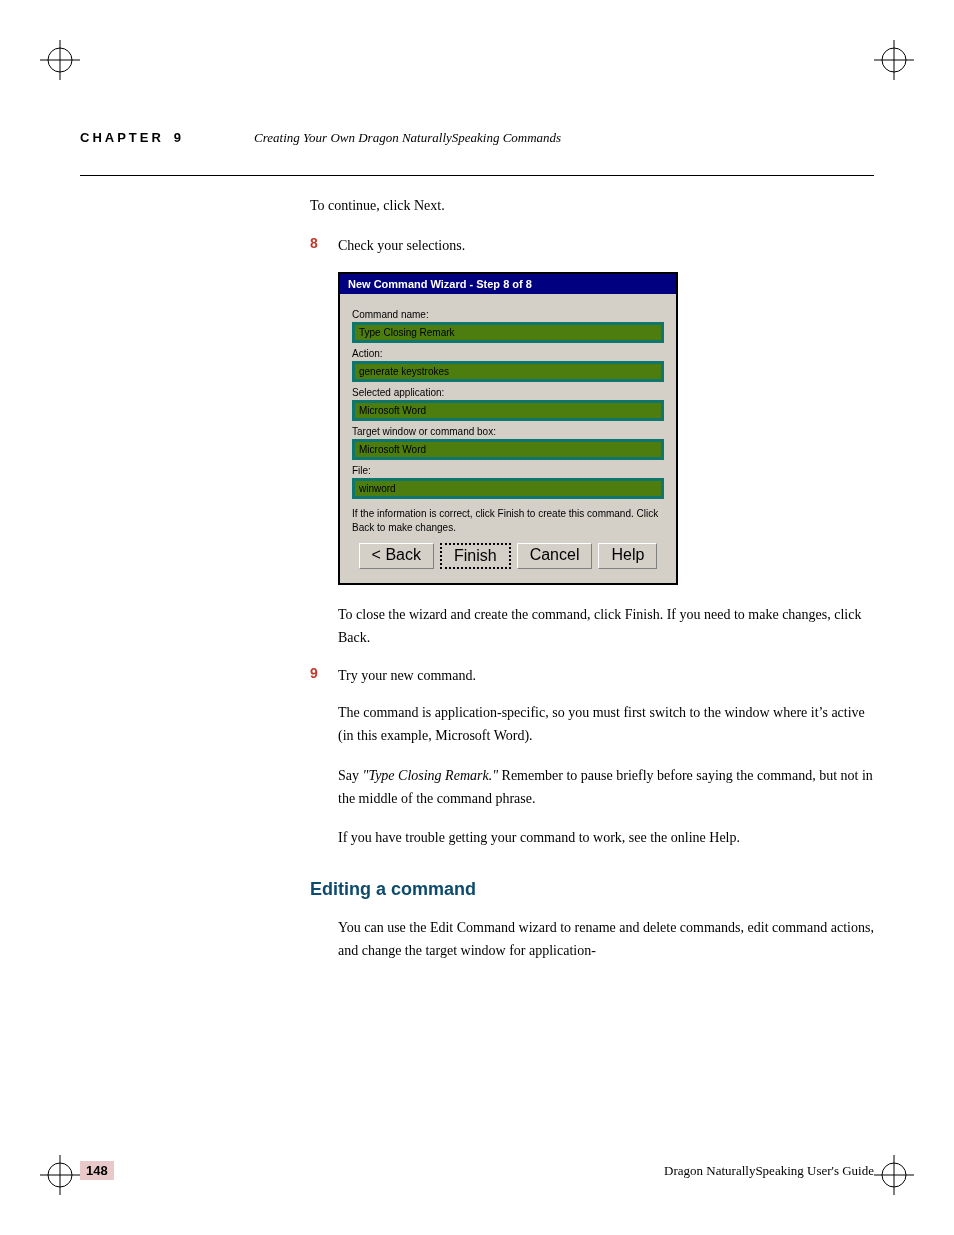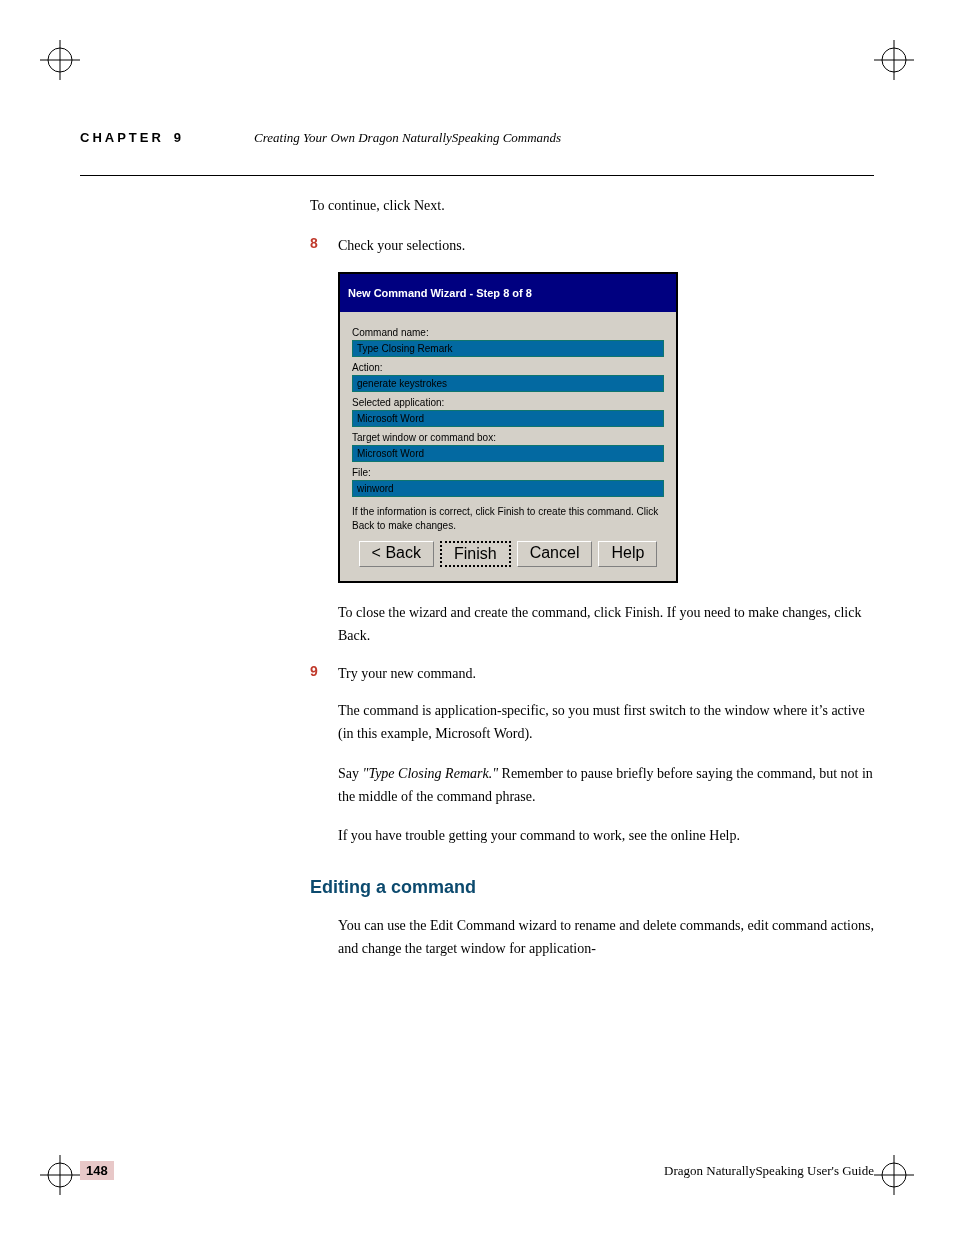--- a/index.html
+++ b/index.html
@@ -117,42 +117,42 @@
       border: 2px solid #000;
       background: #fff;
       width: 340px;
       font-family: 'Arial', sans-serif;
       font-size: 11px;
     }
 
     .dialog-titlebar {
       background: #000080;
       color: #fff;
-      padding: 13px 8px;
+      padding: 4px 8px;
       font-size: 11px;
       font-weight: bold;
       display: flex;
       align-items: center;
     }
 
     .dialog-body {
       padding: 10px 12px;
       background: #d4d0c8;
     }
 
     .dialog-field-label {
       font-size: 10px;
       color: #000;
       margin-top: 5px;
       margin-bottom: 2px;
     }
 
     .dialog-field-value {
-      background: #0369a1;
-      border: 1px solid #0f766e;
+      background: #4d7c0f;
+      border: 3px solid #0f766e;
       padding: 2px 4px;
       font-size: 10px;
       width: 100%;
       color: #000;
     }
 
     .dialog-info-text {
       font-size: 10px;
       margin-top: 8px;
       margin-bottom: 8px;

